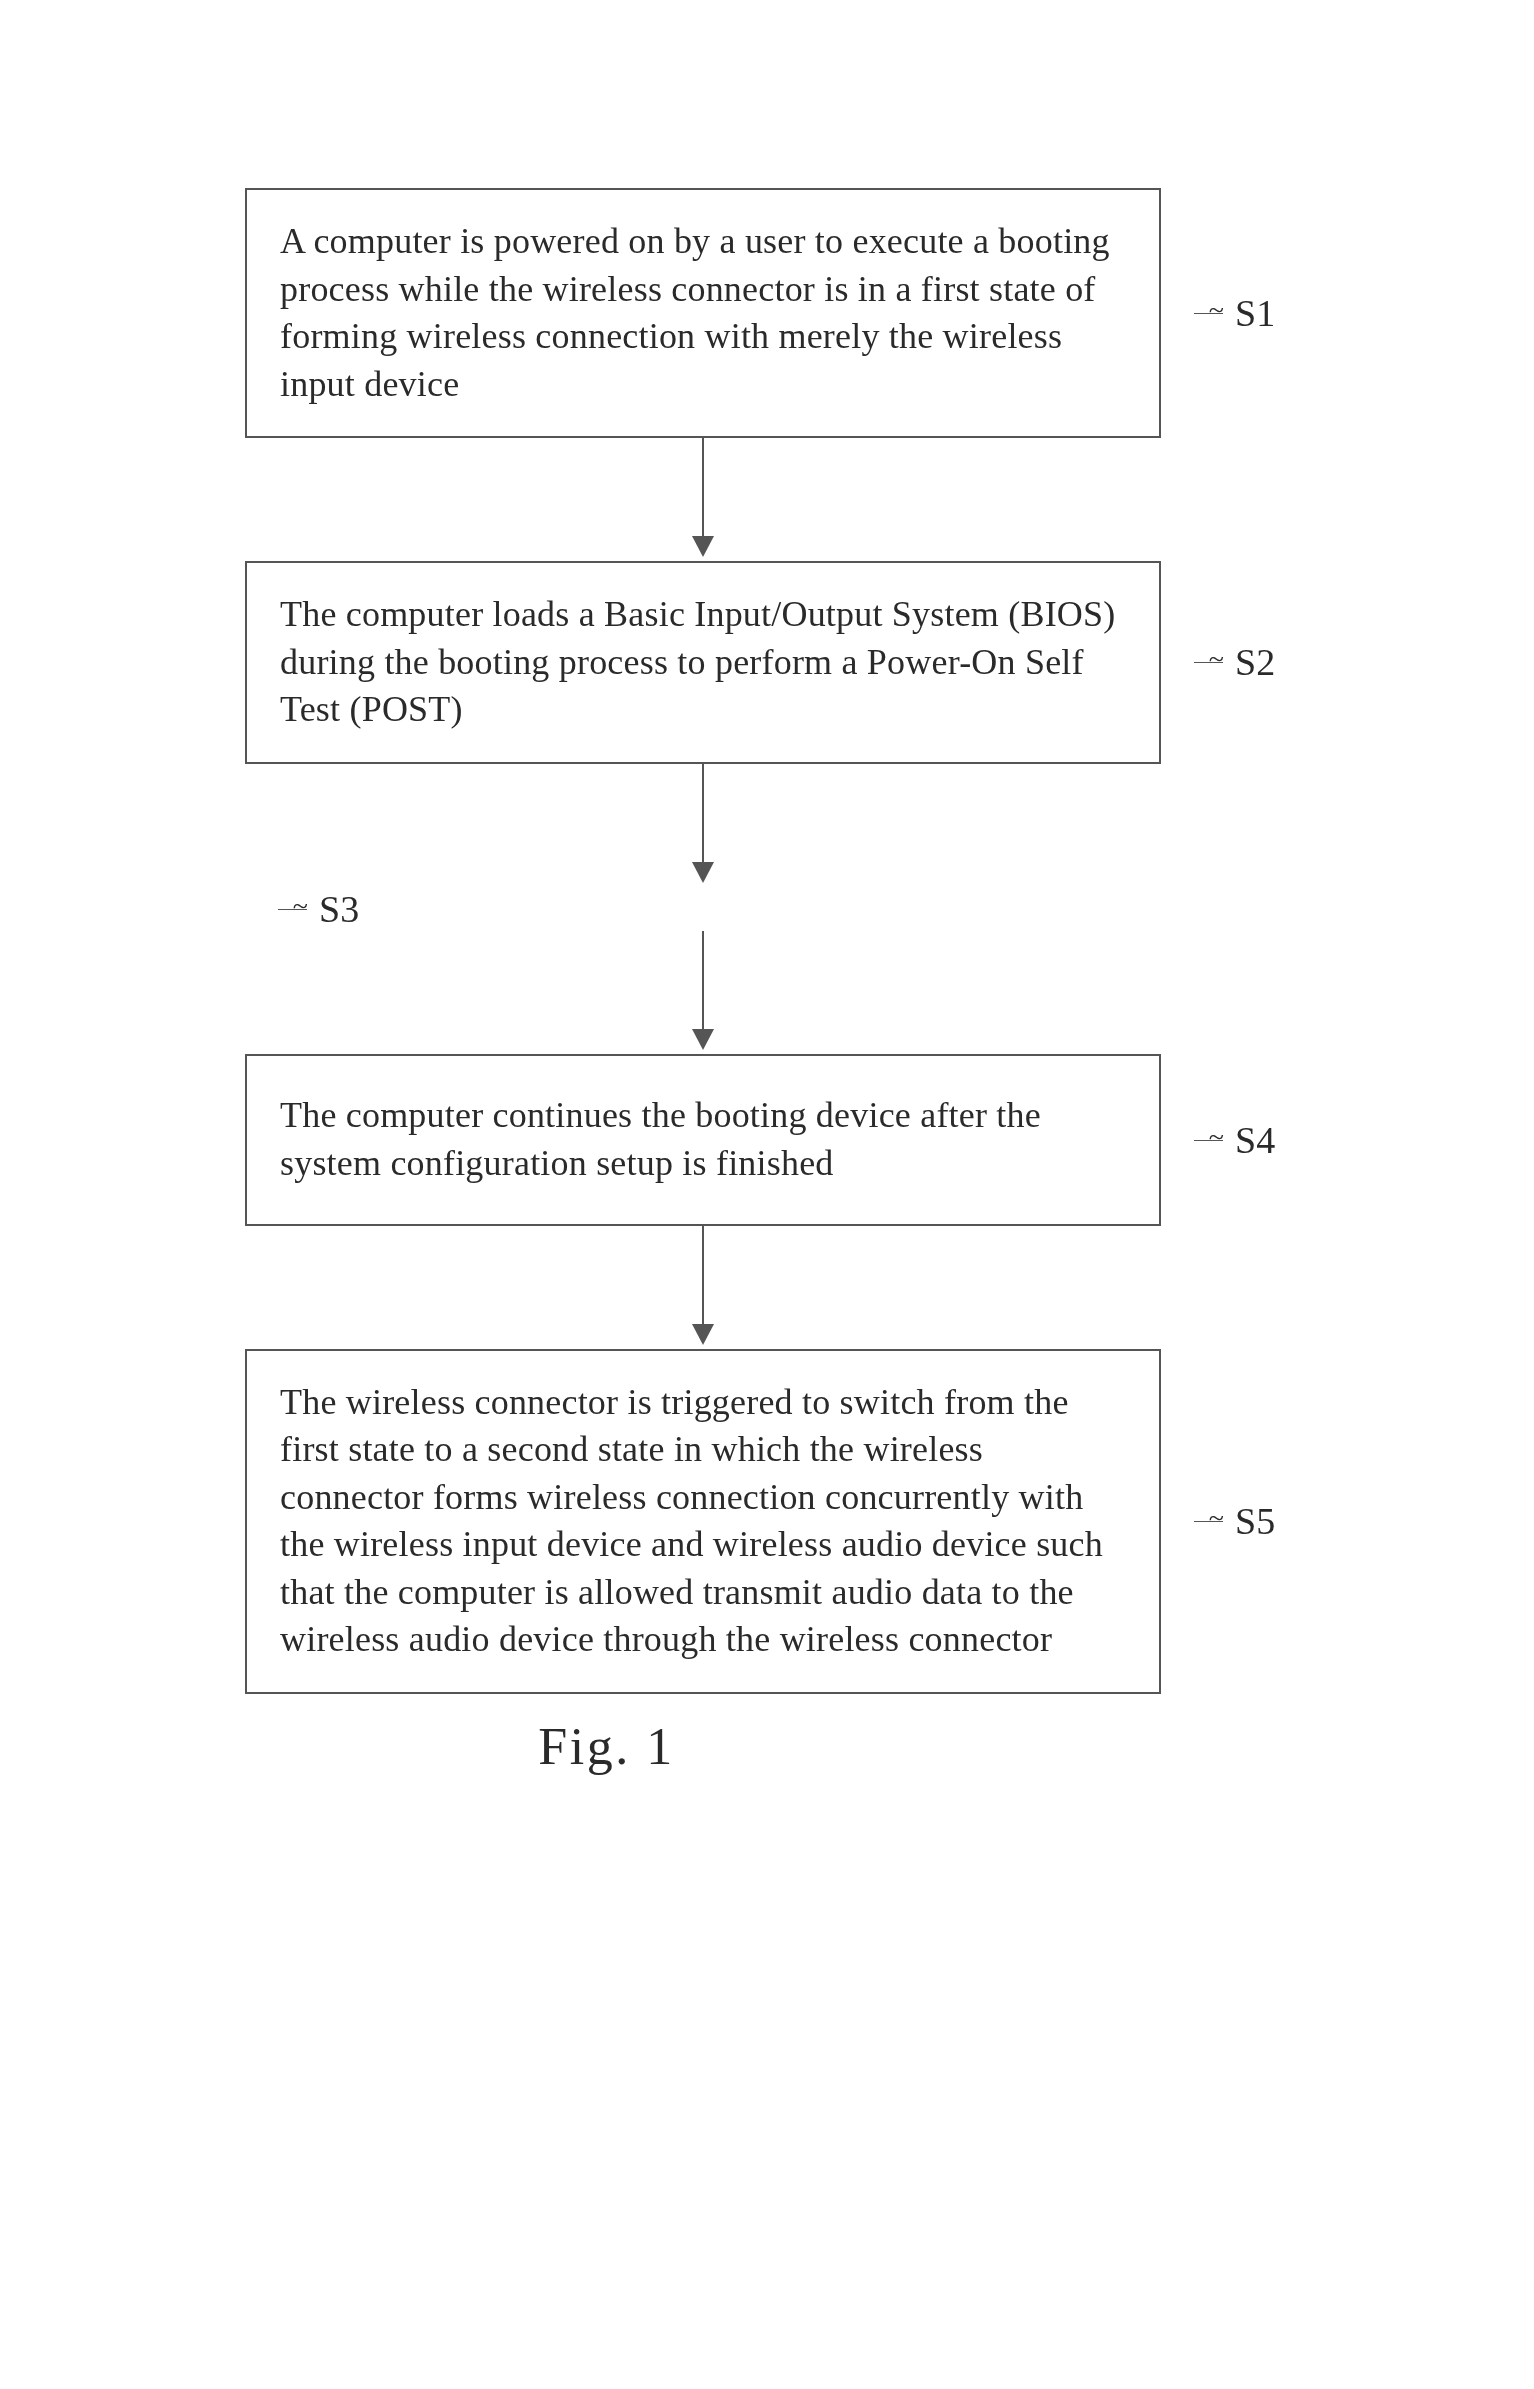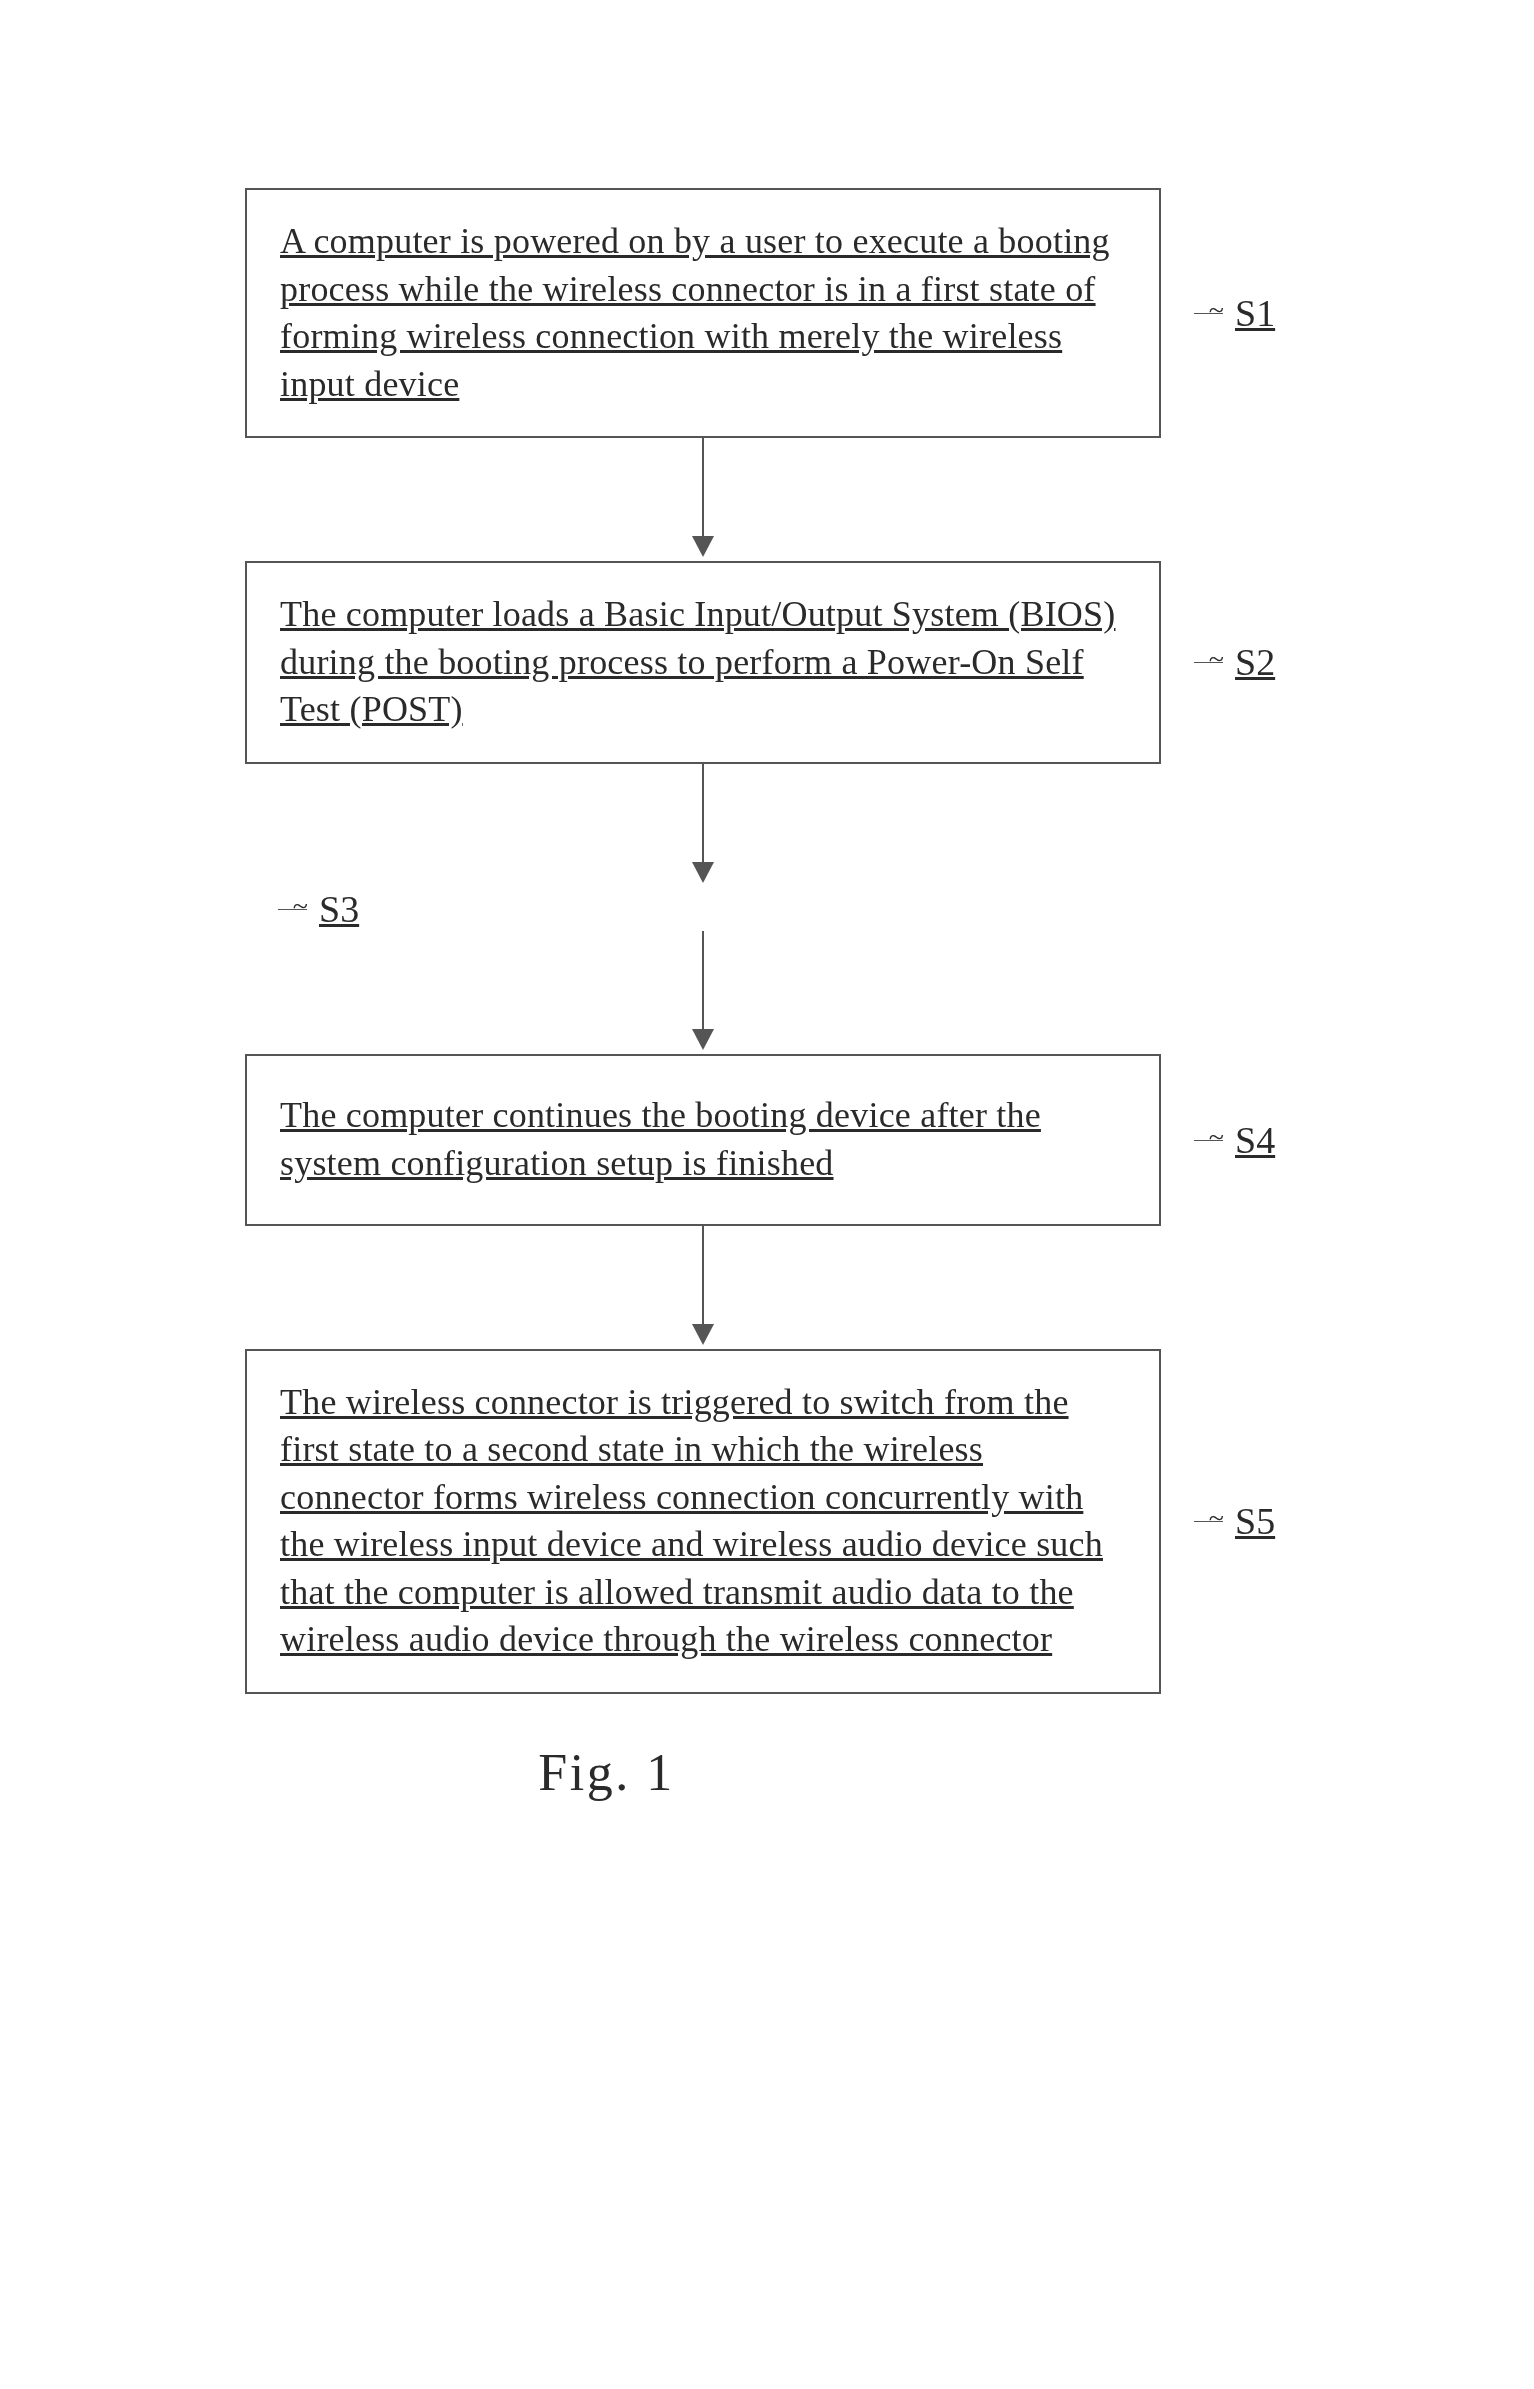--- a/index.html
+++ b/index.html
@@ -16,21 +16,20 @@
     box-sizing: border-box;
     padding-top: 188px;
   }
   .flow {
     margin-left: 245px;
     width: 1096px;
   }
   .step-row {
     display: flex;
     align-items: center;
-    text-decoration: underline;
   }
   .box {
     border: 2.5px solid #555;
     width: 916px;
     box-sizing: border-box;
     padding: 28px 29px 28px 33px;
     font-size: 36px;
     line-height: 1.32;
     letter-spacing: 0.2px;
     min-height: 172px;
@@ -84,21 +83,21 @@
     width: 0;
     height: 0;
     border-left: 11.4px solid transparent;
     border-right: 11.4px solid transparent;
     border-top: 21px solid #555;
   }
   .caption {
     width: 1213px;
     text-align: center;
     font-size: 52px;
-    margin-top: 49px;
+    margin-top: 23px;
     letter-spacing: 2.5px;
   }
 </style>
 </head>
 <body>
 
 <div class="page">
   <div class="flow">
 
     <div class="step-row">

